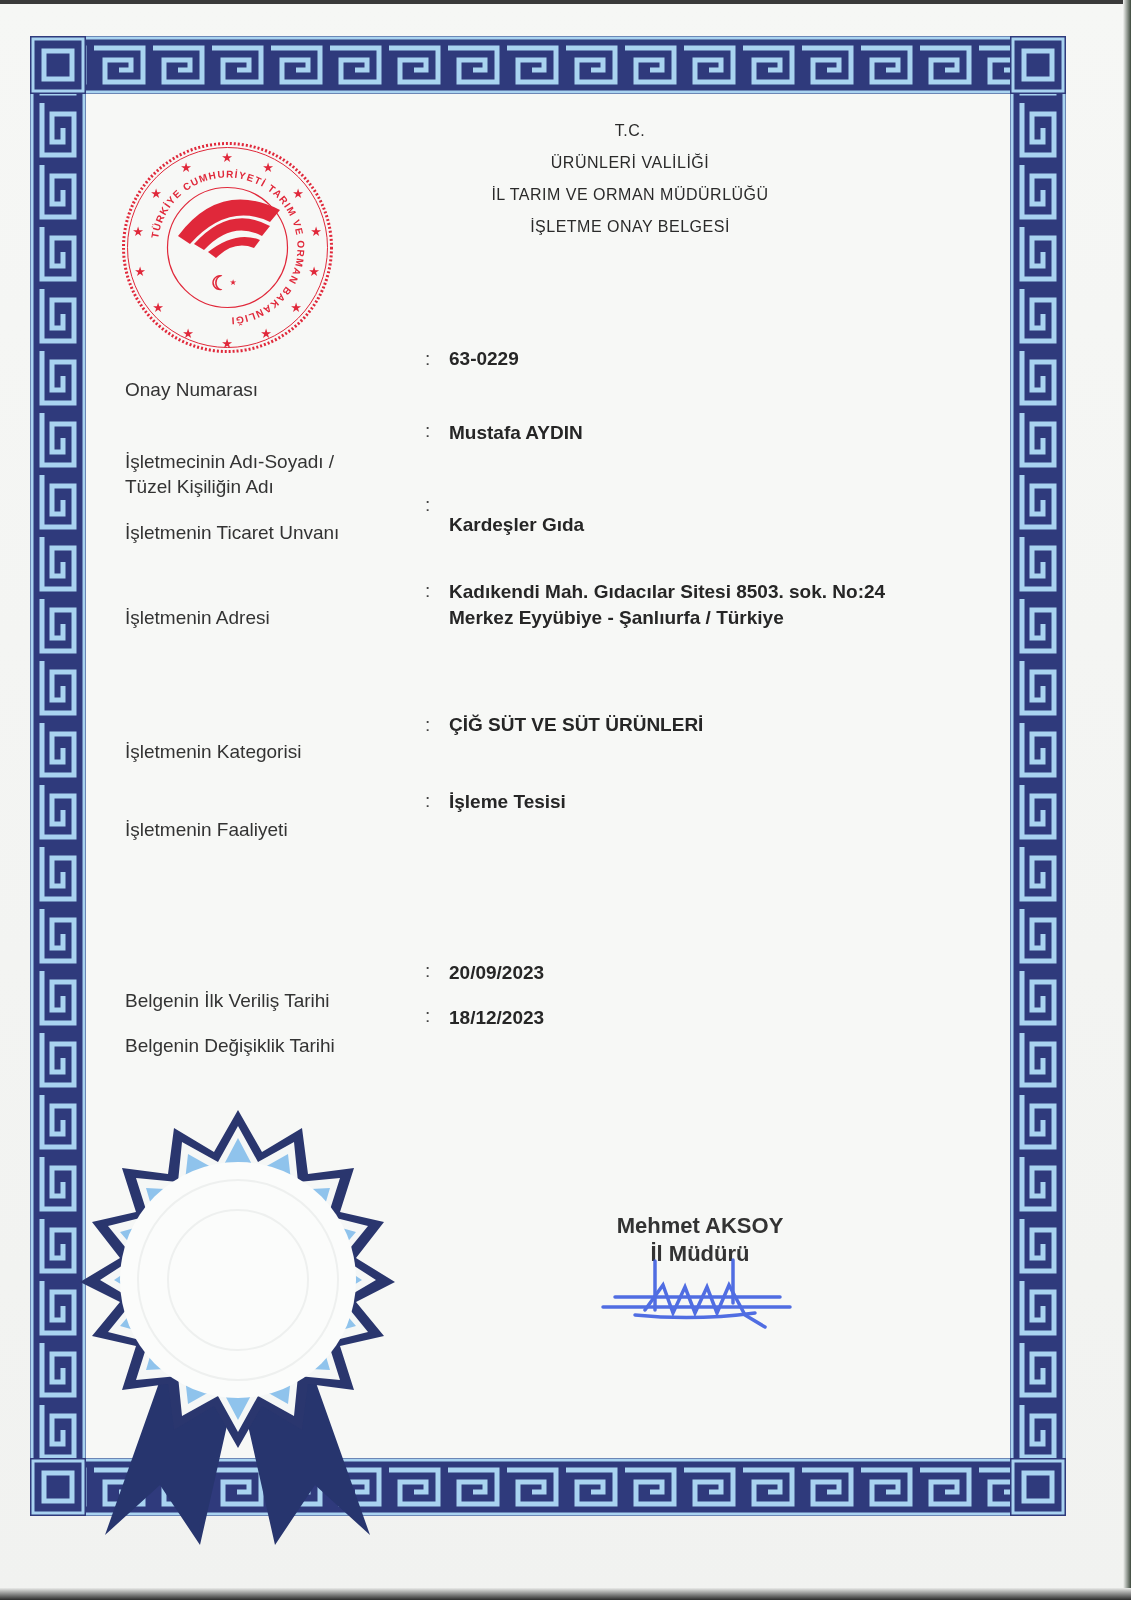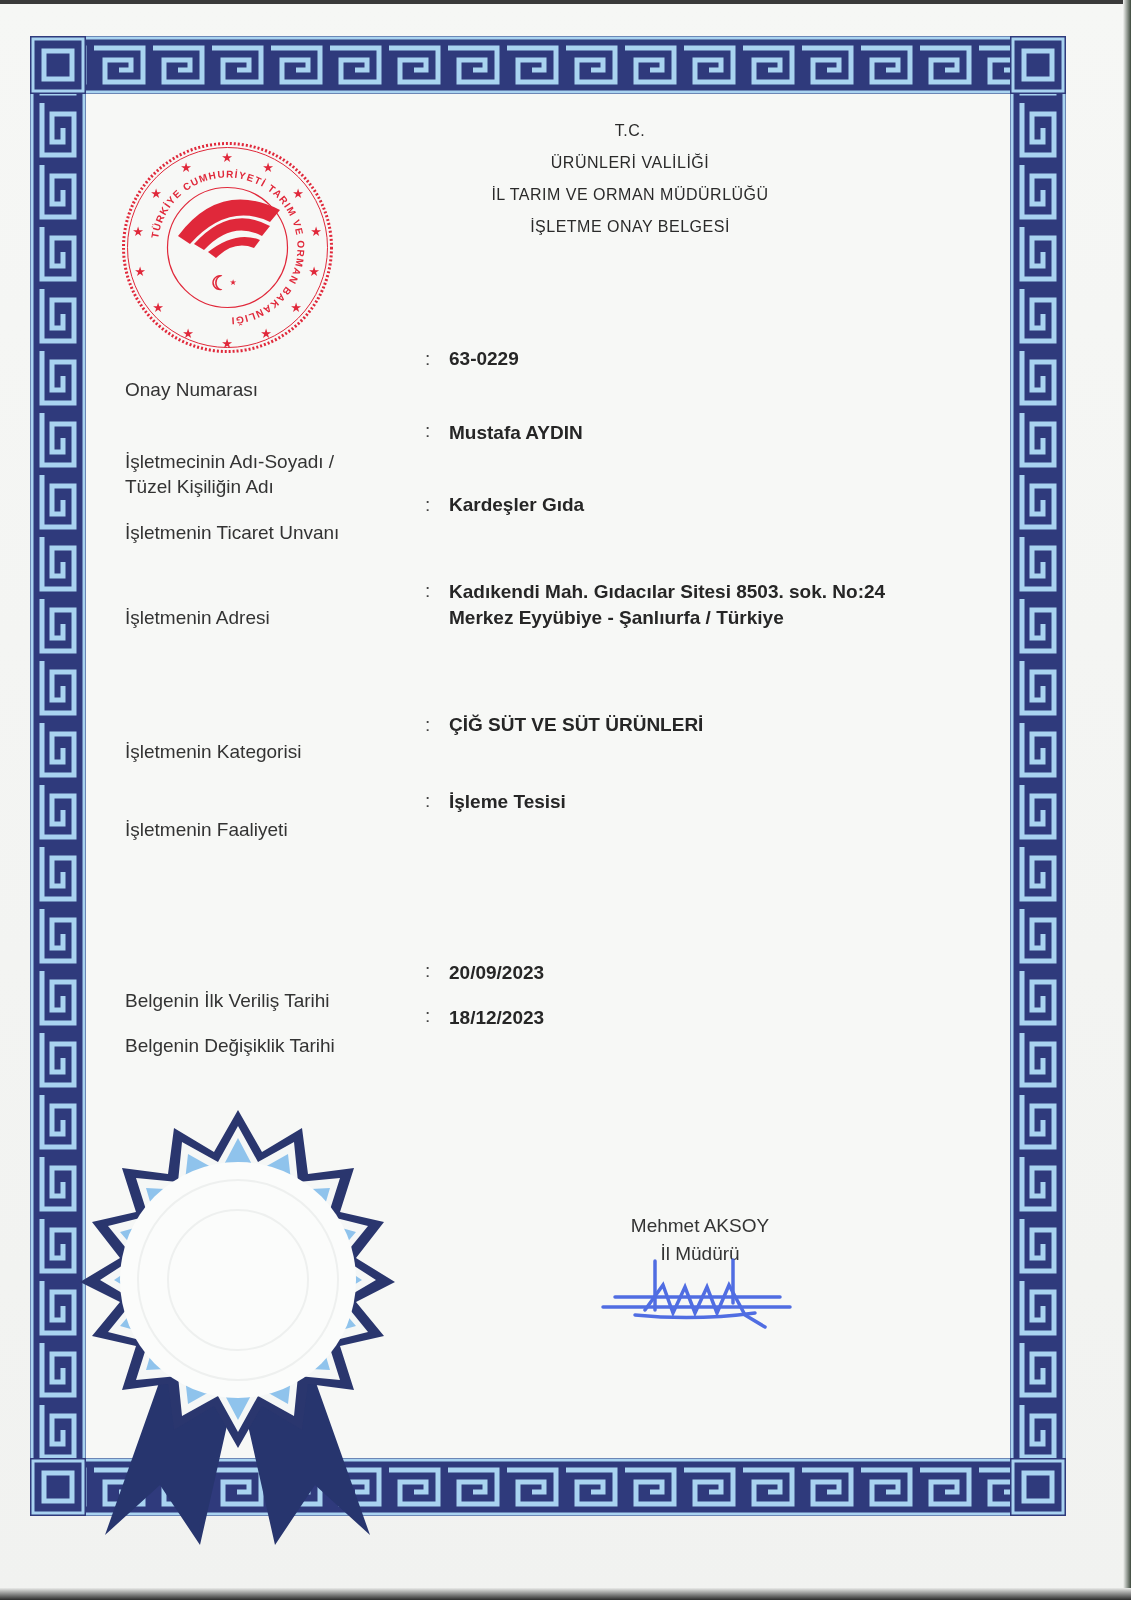--- a/index.html
+++ b/index.html
@@ -40,21 +40,21 @@
   .emblem { position:absolute; left:120px; top:140px; width:215px; height:215px; }
 
   
   .row { position:absolute; left:125px; width:880px; }
   .row .label { position:absolute; left:0; top:0; width:290px; font-size:19px; color:#333; line-height:25px;margin-top:31px; }
   .row .colon { position:absolute; left:300px; top:2px; font-size:19px; color:#444; }
   .row .value { position:absolute; left:324px; top:2px; font-size:19px; font-weight:bold; color:#262626; line-height:26px; white-space:nowrap; }
 
   .statement { position:absolute; left:447px; top:1088px; font-size:19px; color:#333; line-height:25px; }
 
-  .signer { position:absolute; left:600px; top:1212px; width:200px; text-align:center; font-size:19px; font-weight:normal; color:#333; line-height:28px; }
+  .signer { position:absolute; left:600px; top:1212px; width:200px; text-align:center; font-size:22px; font-weight:bold; color:#333; line-height:28px; }
   .signature { position:absolute; left:595px; top:1255px; width:210px; height:80px; }
 
   .rosette { position:absolute; left:50px; top:1090px; width:360px; height:460px; }
 </style>
 </head>
 <body>
 
 <div class="page">
   <div class="edge-top"></div>
   <div class="edge-right"></div>
@@ -173,21 +173,21 @@
       <div>İşletmecinin Adı-Soyadı /</div>
       <div>Tüzel Kişiliğin Adı</div>
     </div>
     <div class="colon">:</div>
     <div class="value">Mustafa AYDIN</div>
   </div>
 
   <div class="row" style="top:489px">
     <div class="label">İşletmenin Ticaret Unvanı</div>
     <div class="colon" style="top:5px">:</div>
-    <div class="value" style="top:3px">Kardeşler Gıda</div>
+    <div class="value" style="top:23px">Kardeşler Gıda</div>
   </div>
 
   <div class="row" style="top:574px">
     <div class="label">İşletmenin Adresi</div>
     <div class="colon" style="top:6px">:</div>
     <div class="value" style="top:5px">
       <div>Kadıkendi Mah. Gıdacılar Sitesi 8503. sok. No:24</div>
       <div>Merkez Eyyübiye - Şanlıurfa / Türkiye</div>
     </div>
   </div>

